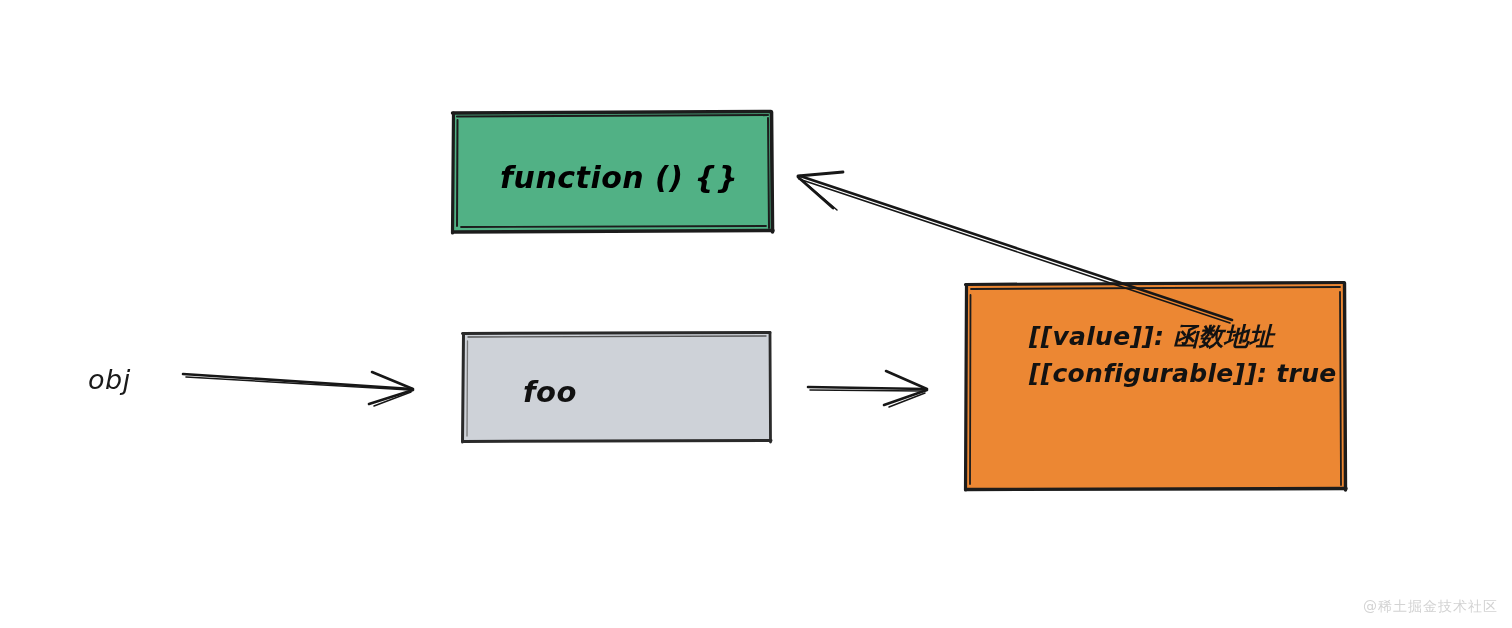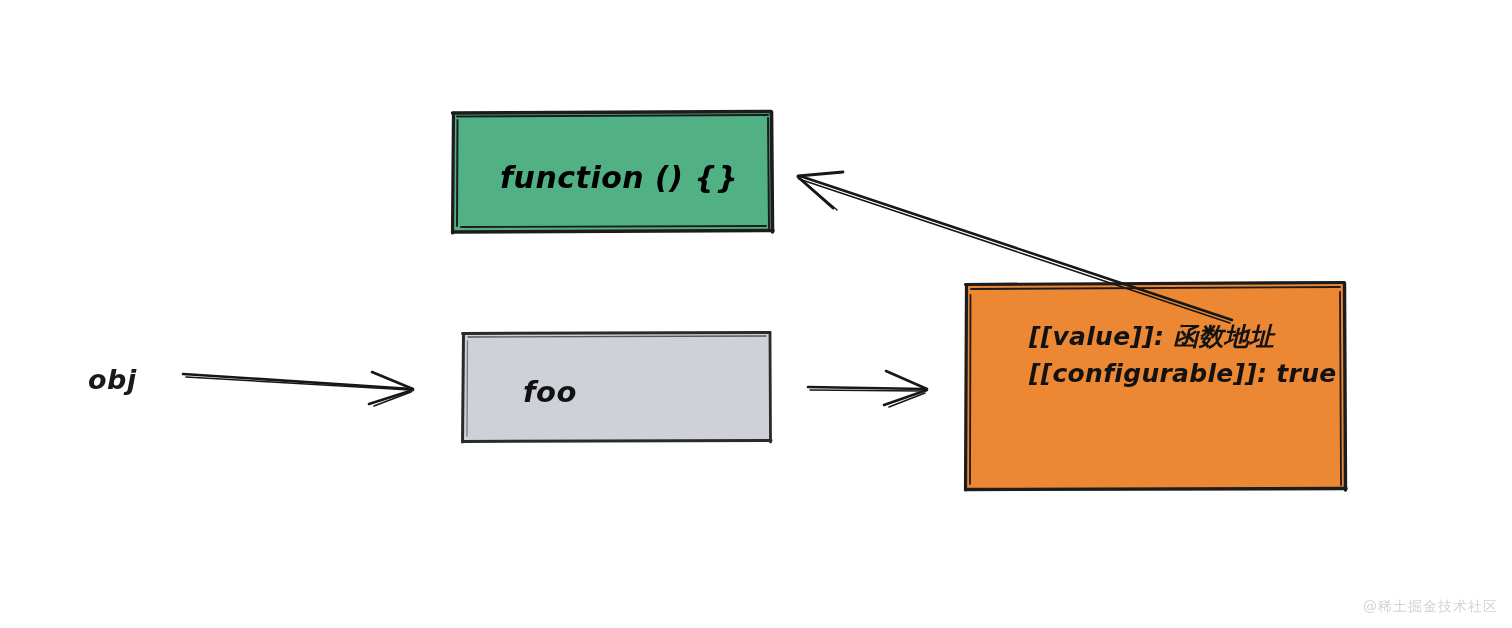--- a/index.html
+++ b/index.html
@@ -32,21 +32,21 @@
     color: #1a1a1a;
     white-space: pre;
     letter-spacing: 0.5px;
   }
   
   #obj-label {
     left: 88px;
     top: 364px;
     font-size: 27px;
     font-style: italic;
-    font-weight: 700;
+    font-weight: 400;
   }
   
   #fn-box-label {
     left: 500px;
     top: 160px;
     font-size: 30px;
     font-style: italic;
     font-weight: 600;
     color: #000000;
   }

